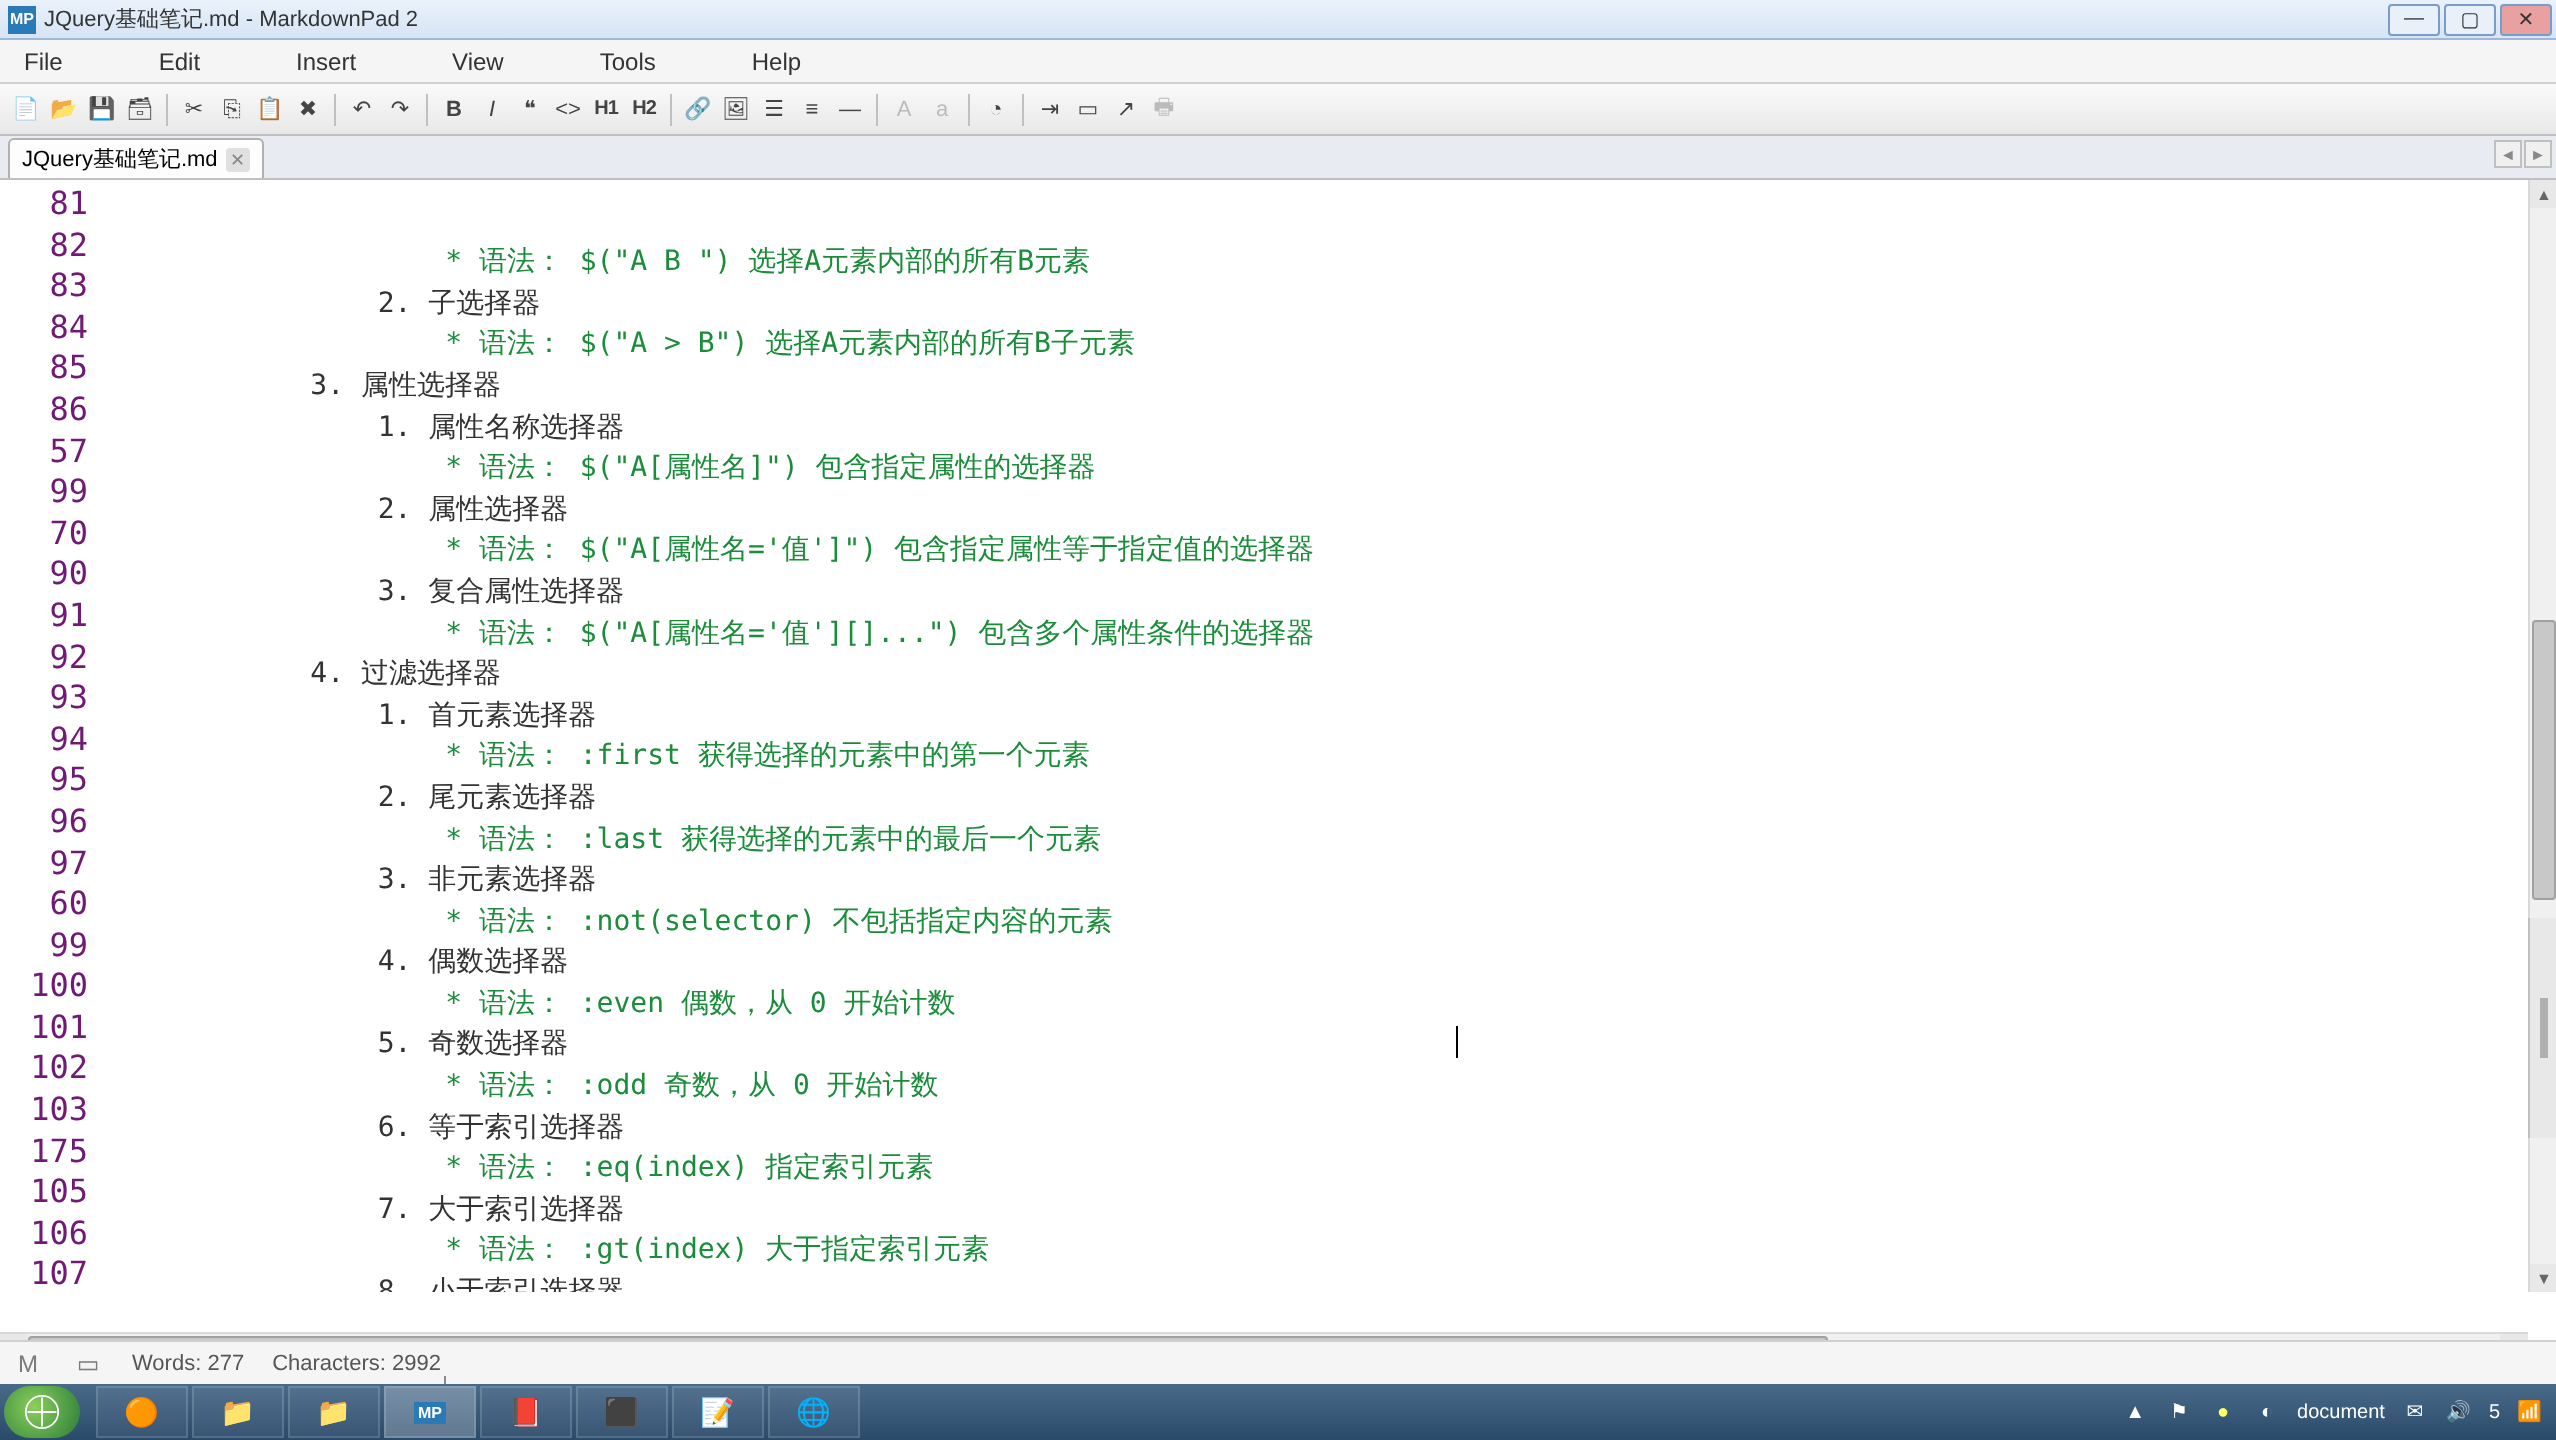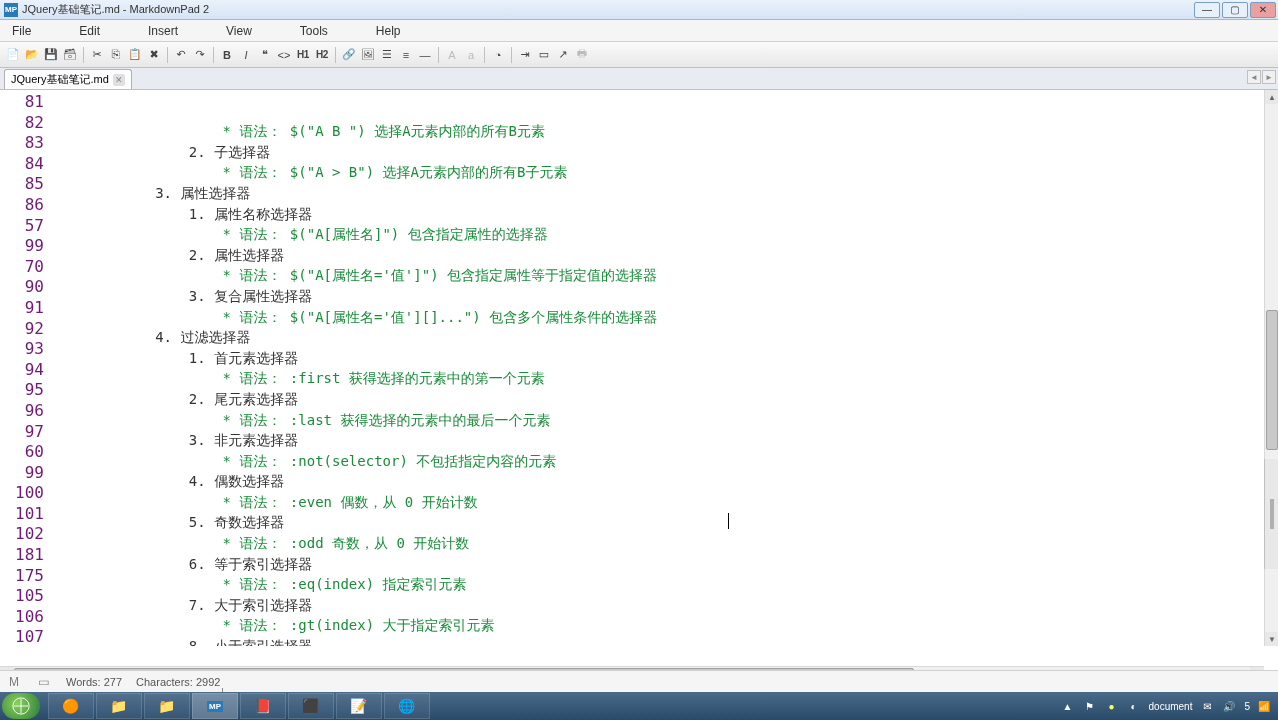--- a/index.html
+++ b/index.html
@@ -149,21 +149,21 @@
       <div>93</div>
       <div>94</div>
       <div>95</div>
       <div>96</div>
       <div>97</div>
       <div>60</div>
       <div>99</div>
       <div>100</div>
       <div>101</div>
       <div>102</div>
-      <div>181</div>
+      <div>103</div>
       <div>175</div>
       <div>105</div>
       <div>106</div>
       <div>107</div>
     </div>
   <div class="code" id="code">
     <div class="line" style="margin-top: -12px;">                    <span class="s-star">* </span><span class="s-text">语法： $("A B ") 选择A元素内部的所有B元素</span></div><div class="line">                <span class="s-plain">2. </span><span class="s-plain">子选择器</span></div><div class="line">                    <span class="s-star">* </span><span class="s-text">语法： $("A &gt; B") 选择A元素内部的所有B子元素</span></div><div class="line">            <span class="s-plain">3. </span><span class="s-plain">属性选择器</span></div><div class="line">                <span class="s-plain">1. </span><span class="s-plain">属性名称选择器</span></div><div class="line">                    <span class="s-star">* </span><span class="s-text">语法： $("A[属性名]") 包含指定属性的选择器</span></div><div class="line">                <span class="s-plain">2. </span><span class="s-plain">属性选择器</span></div><div class="line">                    <span class="s-star">* </span><span class="s-text">语法： $("A[属性名='值']") 包含指定属性等于指定值的选择器</span></div><div class="line">                <span class="s-plain">3. </span><span class="s-plain">复合属性选择器</span></div><div class="line">                    <span class="s-star">* </span><span class="s-text">语法： $("A[属性名='值'][]...") 包含多个属性条件的选择器</span></div><div class="line">            <span class="s-plain">4. </span><span class="s-plain">过滤选择器</span></div><div class="line">                <span class="s-plain">1. </span><span class="s-plain">首元素选择器</span></div><div class="line">                    <span class="s-star">* </span><span class="s-text">语法： :first 获得选择的元素中的第一个元素</span></div><div class="line">                <span class="s-plain">2. </span><span class="s-plain">尾元素选择器</span></div><div class="line">                    <span class="s-star">* </span><span class="s-text">语法： :last 获得选择的元素中的最后一个元素</span></div><div class="line">                <span class="s-plain">3. </span><span class="s-plain">非元素选择器</span></div><div class="line">                    <span class="s-star">* </span><span class="s-text">语法： :not(selector) 不包括指定内容的元素</span></div><div class="line">                <span class="s-plain">4. </span><span class="s-plain">偶数选择器</span></div><div class="line">                    <span class="s-star">* </span><span class="s-text">语法： :even 偶数，从 0 开始计数</span></div><div class="line">                <span class="s-plain">5. </span><span class="s-plain">奇数选择器</span></div><div class="line">                    <span class="s-star">* </span><span class="s-text">语法： :odd 奇数，从 0 开始计数</span></div><div class="line">                <span class="s-plain">6. </span><span class="s-plain">等于索引选择器</span></div><div class="line">                    <span class="s-star">* </span><span class="s-text">语法： :eq(index) 指定索引元素</span></div><div class="line">                <span class="s-plain">7. </span><span class="s-plain">大于索引选择器</span></div><div class="line">                    <span class="s-star">* </span><span class="s-text">语法： :gt(index) 大于指定索引元素</span></div><div class="line">                <span class="s-plain">8. </span><span class="s-plain">小于索引选择器</span></div><div class="cursor" style="left:674px; top:423px;"></div>
   </div>
 </div>
 

